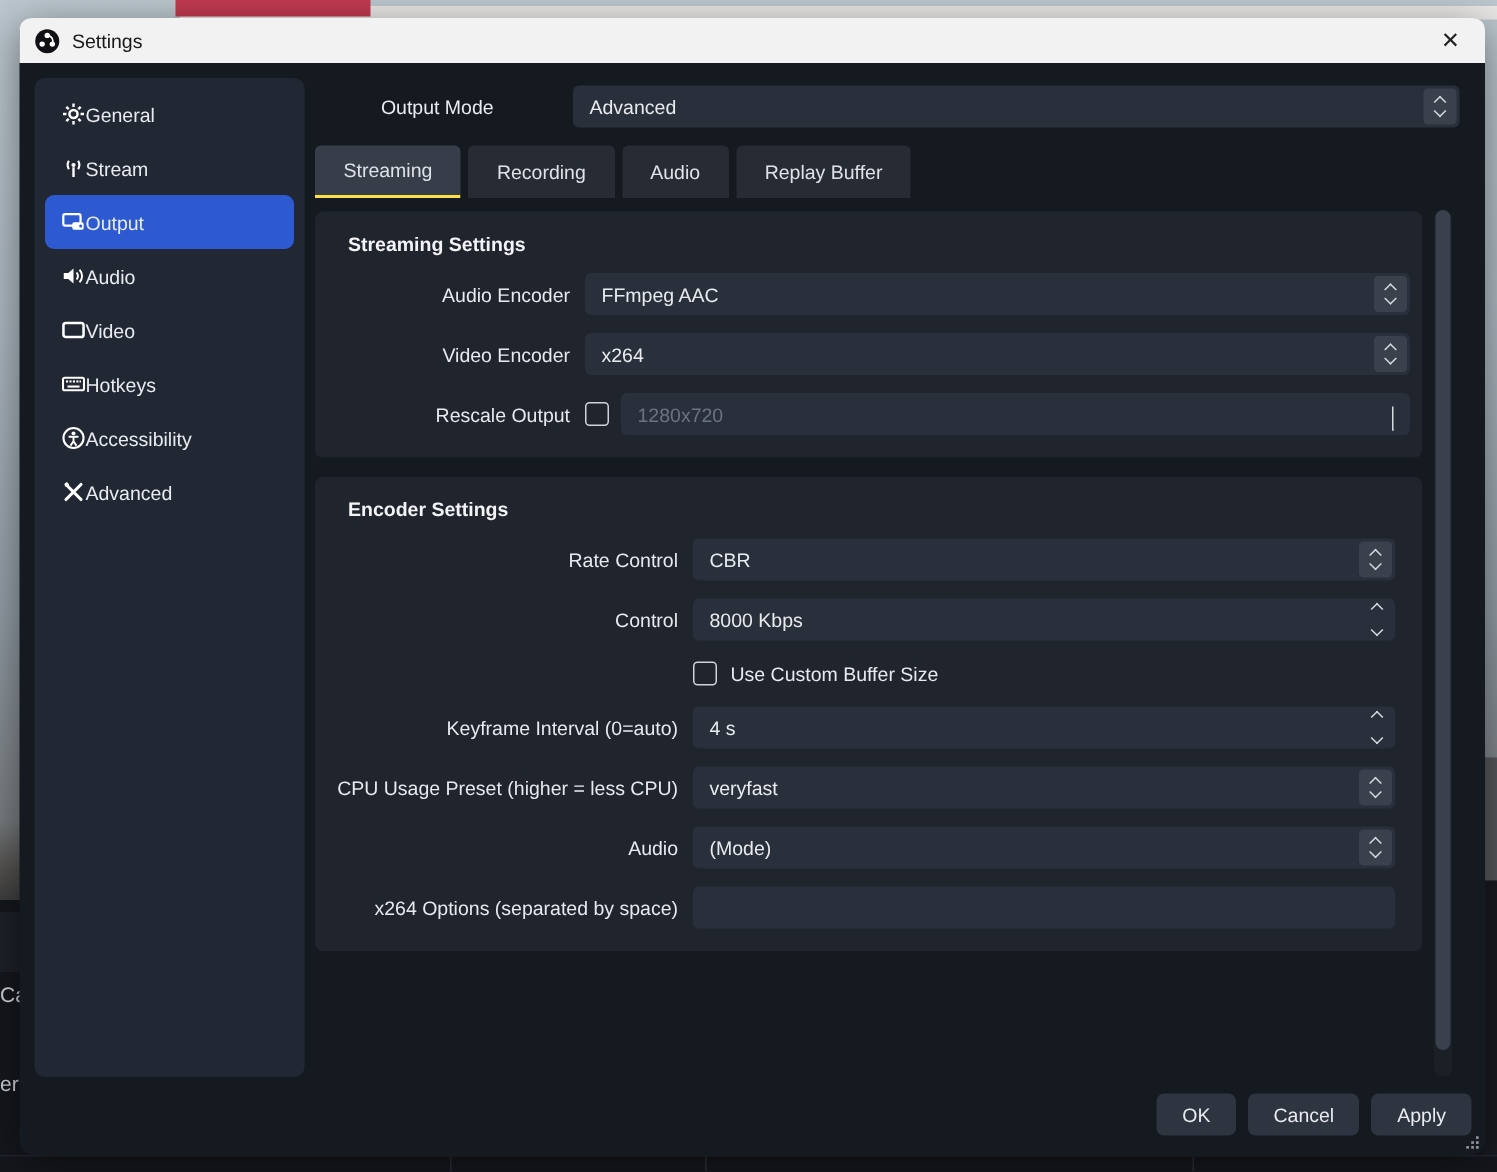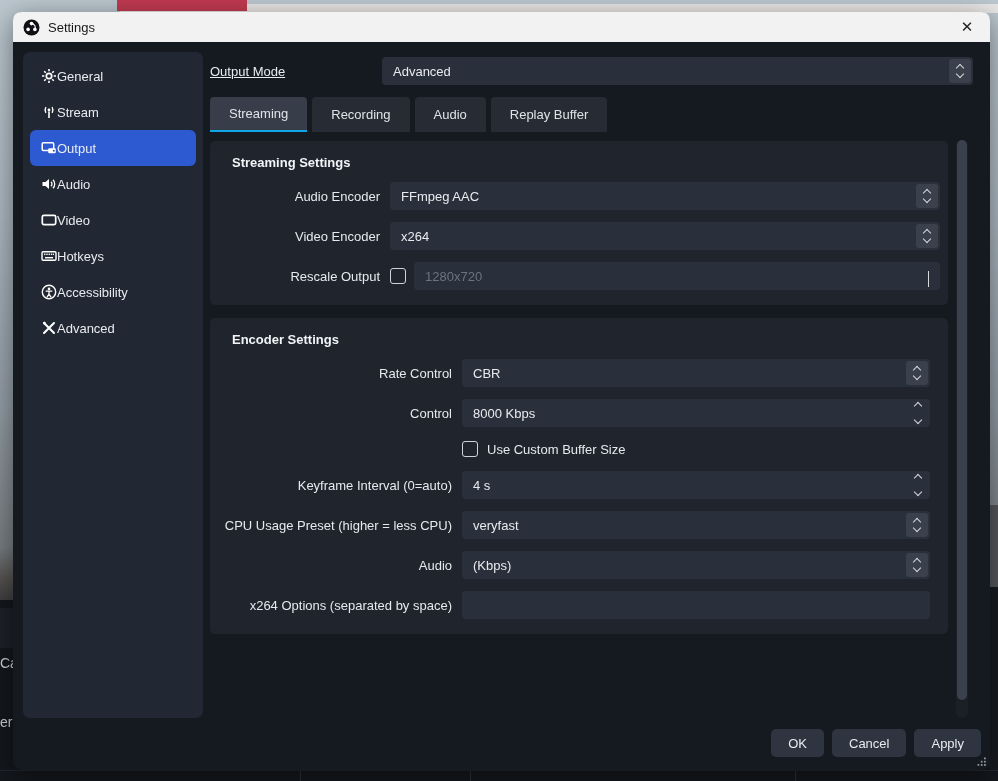--- a/index.html
+++ b/index.html
@@ -34,38 +34,38 @@
     background:#222833; border-radius:7px; padding:6px 7px; }
   .side-item { height:36px; display:flex; align-items:center; padding:0 10px;
     color:#e8ebef; font-size:13px; border-radius:6px; }
   .side-item.selected { background:#2d5ad1; }
   .side-item .ic { width:17px; height:17px; display:flex; align-items:center; justify-content:center; }
   .side-item svg { display:block; }
 
   
   .content { position:absolute; left:197px; top:40px; width:763px; }
   .om-row { display:flex; align-items:center; height:28px; margin-top:5px; }
-  .om-label { width:172px; text-align:left; padding-right:9px; color:#e8ebef; font-size:13px;text-decoration:underline; }
+  .om-label { width:172px; text-align:center; padding-right:9px; color:#e8ebef; font-size:13px; }
   .combo { position:relative; height:28px; background:#2a303b; border-radius:4px;
     display:flex; align-items:center; padding:0 30px 0 11px; color:#e8ebee; font-size:13px; }
   .combo.flex1 { flex:1; }
   .spin-pill { position:absolute; right:2px; top:2px; bottom:2px; width:22px; background:#3a414c;
     border-radius:3px; display:flex; flex-direction:column; align-items:center; justify-content:center; gap:4px; }
   .chev { width:6px; height:6px; border-right:1.4px solid #d6dae0; border-bottom:1.4px solid #d6dae0; }
   .chev.up { transform:rotate(-135deg); margin-bottom:-2px; }
   .chev.down { transform:rotate(45deg); margin-top:-2px; }
   .spin-bare { position:absolute; right:9px; top:4px; bottom:4px; display:flex; flex-direction:column;
     align-items:center; justify-content:space-between; }
   .single-down { position:absolute; right:11px; top:50%; margin-top:-5px; }
 
   
   .tabs { display:flex; margin-top:12px; height:35px; }
   .tab { background:#262b34; color:#dfe3e8; font-size:13px; display:flex; align-items:center;
     padding:0 19px; margin-right:5px; border-radius:4px 4px 0 0; }
-  .tab.active { background:#373e49; border-bottom:2px solid #0ea5e9;text-align:right; }
+  .tab.active { background:#373e49; border-bottom:2px solid #fde047;text-align:right; }
 
   
   .pane { margin-top:9px; width:738px; }
   .gb { background:#1f242d; border-radius:5px; padding:10px 8px 3px 12px; }
   .gb + .gb { margin-top:13px; }
   .gb-title { color:#f2f4f6; font-size:13px; font-weight:bold; padding:4px 0 12px 10px; }
   .row { display:flex; align-items:center; margin-bottom:12px; min-height:20px; }
   .row .lbl { width:168px; text-align:right; padding-right:10px; color:#e6e9ed; font-size:13px; flex:none; }
   .gb2 .row .lbl { width:240px; }
   .row .ctl { flex:1; display:flex; align-items:center; }
@@ -347,21 +347,21 @@
                 </span>
           </div>
             </div>
         </div>
 
 
         <div class="row">
           <span class="lbl">Audio</span>
           <div class="ctl">
               <div class="combo">
-            <span>(Kbps)</span>
+            <span>(Mode)</span>
             <span class="spin-pill">
                   <span class="chev up"></span>
                   <span class="chev down"></span>
                 </span>
           </div>
             </div>
         </div>
 
         <div class="row">
           <span class="lbl">x264 Options (separated by space)</span>

